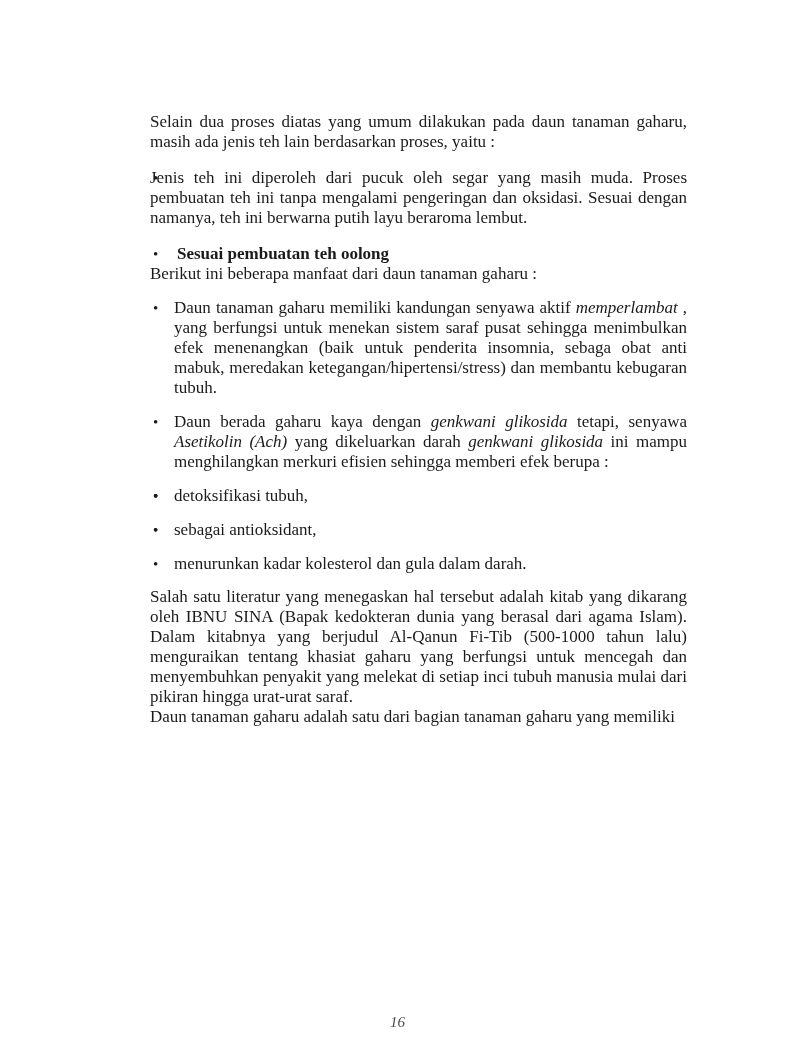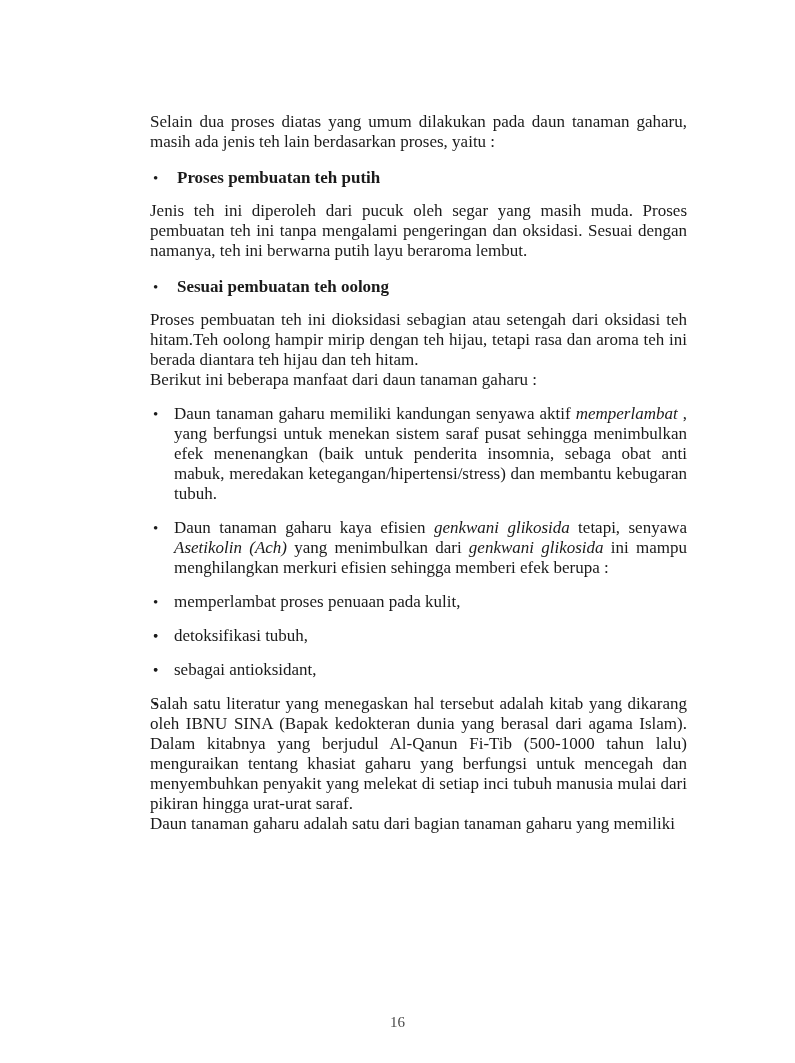--- a/index.html
+++ b/index.html
@@ -57,38 +57,38 @@
   .bd { font-weight: bold; }
   .page-number {
     position: absolute;
     left: 0;
     top: 1014px;
     width: 100%;
     text-align: center;
     font-size: 15px;
     color: #4a4a4a;
     font-family: "Liberation Serif", "DejaVu Serif", serif;
+    font-style: italic;
   }
 </style>
 </head>
 <body>
 
 <div class="page">
   <div class="content">
       <div class="blk para"><span>Selain dua proses diatas yang umum dilakukan pada daun tanaman gaharu, masih ada jenis teh lain berdasarkan proses, yaitu :</span></div>
-      <div class="blk bullet-head"><span class="marker">•</span><span class="bd">Proses pembuatan teh putih</span></div>
+      <div class="blk bullet-head"><span class="marker">•</span></div>
       <div class="blk para"><span>Jenis teh ini diperoleh dari pucuk oleh segar yang masih muda.  Proses pembuatan teh ini tanpa mengalami pengeringan dan oksidasi.  Sesuai dengan namanya, teh ini berwarna putih layu beraroma lembut.</span></div>
       <div class="blk bullet-head"><span class="marker">•</span><span class="bd">Sesuai pembuatan teh oolong</span></div>
-      <div class="blk para"><span>Proses pembuatan teh ini dioksidasi sebagian atau setengah dari oksidasi teh hitam.Teh oolong hampir mirip dengan teh hijau, tetapi rasa dan aroma teh ini berada diantara teh hijau dan teh hitam.</span></div>
       <div class="blk para tight"><span>Berikut ini beberapa manfaat dari daun tanaman gaharu :</span></div>
       <div class="blk bullet"><span class="marker">•</span><span>Daun tanaman gaharu memiliki kandungan senyawa aktif </span><span class="it">memperlambat </span><span>, yang berfungsi untuk menekan sistem saraf pusat sehingga menimbulkan efek menenangkan (baik untuk penderita insomnia, sebaga obat anti mabuk, meredakan ketegangan/hipertensi/stress) dan membantu kebugaran tubuh.</span></div>
-      <div class="blk bullet"><span class="marker">•</span><span>Daun tanaman gaharu kaya efisien </span><span class="it">genkwani glikosida</span><span> tetapi, senyawa </span><span class="it">Asetikolin (Ach)</span><span> yang menimbulkan dari </span><span class="it">genkwani glikosida</span><span> ini mampu menghilangkan merkuri efisien sehingga memberi efek berupa :</span></div>
-      <div class="blk bullet"><span class="marker">•</span><span>memperlambat proses penuaan pada kulit,</span></div>
+      <div class="blk bullet"><span class="marker">•</span><span>Daun berada gaharu kaya dengan </span><span class="it">genkwani glikosida</span><span> tetapi, senyawa </span><span class="it">Asetikolin (Ach)</span><span> yang dikeluarkan darah </span><span class="it">genkwani glikosida</span><span> ini mampu menghilangkan merkuri efisien sehingga memberi efek berupa :</span></div>
+      <div class="blk bullet"><span class="marker">•</span></div>
       <div class="blk bullet"><span class="marker">•</span></div>
       <div class="blk bullet"><span class="marker">•</span><span>detoksifikasi tubuh,</span></div>
       <div class="blk bullet"><span class="marker">•</span></div>
       <div class="blk bullet"><span class="marker">•</span><span>sebagai antioksidant,</span></div>
-      <div class="blk bullet"><span class="marker">•</span></div>
+      <div class="blk bullet"><span class="marker">•</span><span>menurunkan kadar kolesterol dan gula dalam darah.</span></div>
       <div class="blk para"><span>Salah satu literatur yang menegaskan hal tersebut adalah kitab yang dikarang oleh IBNU SINA (Bapak kedokteran dunia yang berasal dari agama Islam).  Dalam kitabnya yang berjudul Al-Qanun Fi-Tib (500-1000 tahun lalu)  menguraikan tentang khasiat gaharu yang berfungsi untuk mencegah dan menyembuhkan penyakit yang melekat di setiap inci tubuh manusia mulai dari pikiran hingga urat-urat saraf.</span></div>
       <div class="blk para tight"><span>Daun tanaman gaharu adalah satu dari bagian tanaman gaharu yang memiliki</span></div>
     </div>
   <div class="page-number">16</div>
 </div>
 
 </body></html>

